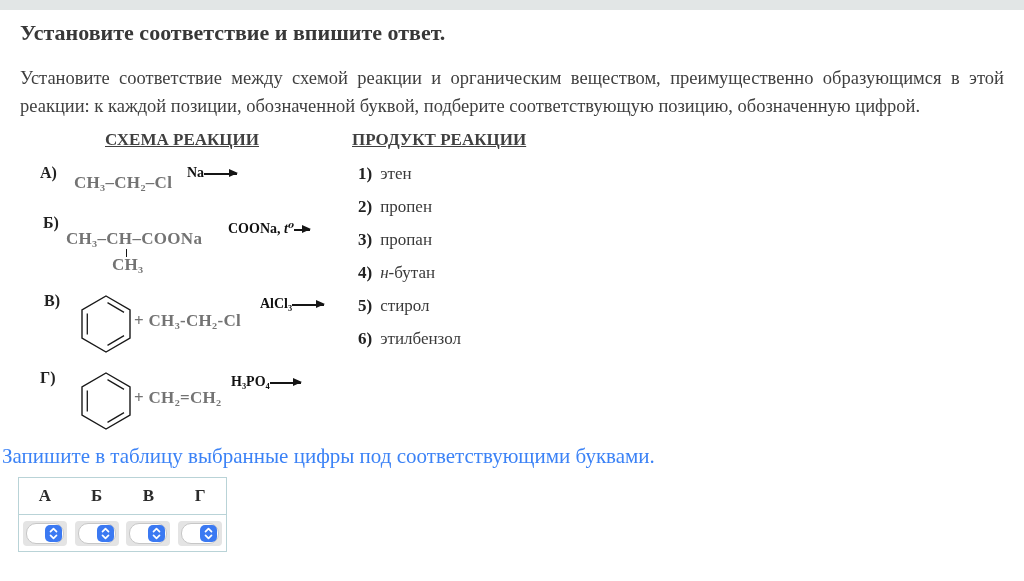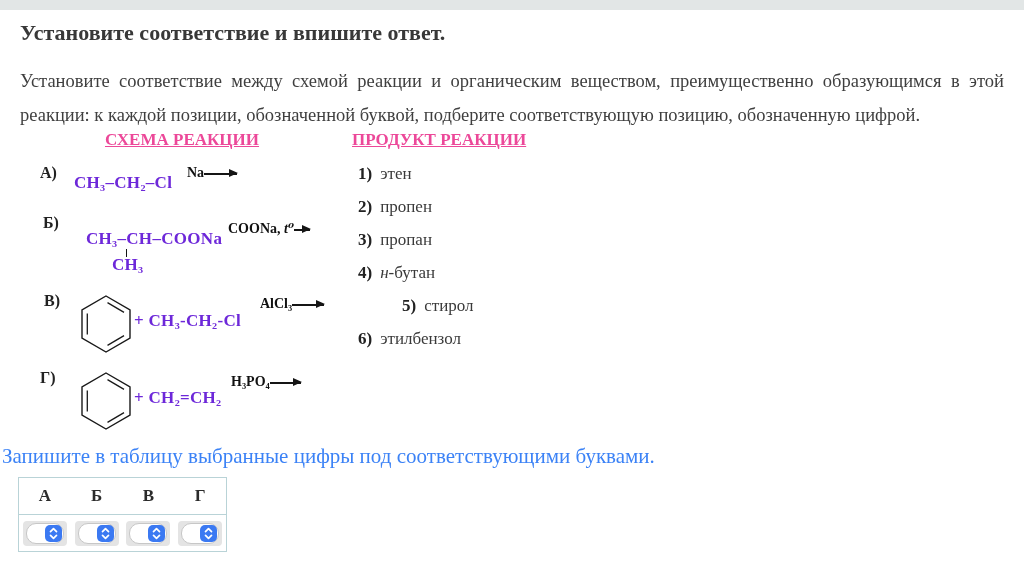--- a/index.html
+++ b/index.html
@@ -4,28 +4,28 @@
 <style>
   * { margin:0; padding:0; box-sizing:border-box; }
   html,body { width:1024px; height:581px; background:#fff; overflow:hidden; }
   body { position:relative; font-family:"Liberation Serif","DejaVu Serif",serif; color:#3d3d3d; }
   .abs { position:absolute; }
 
   .topbar { left:0; top:0; width:1024px; height:10px; background:#e2e6e6; }
 
   .title { left:20px; top:20px; font-size:22px; font-weight:bold; color:#383838; }
 
-  .para { left:20px; top:64px; width:984px; font-size:18.5px; line-height:34px;
+  .para { left:20px; top:64px; width:984px; font-size:18.5px; line-height:28px;
           text-align:justify; color:#3f3f3f; }
 
-  .colhead { font-size:17px; font-weight:bold; text-decoration:underline; color:#ec4899; }
+  .colhead { font-size:17px; font-weight:bold; text-decoration:underline; color:#404040; }
 
   .letter { font-size:16px; font-weight:bold; color:#222; }
 
-  .formula { font-size:17px; font-weight:bold; color:#6d28d9; letter-spacing:0.3px; white-space:nowrap; }
+  .formula { font-size:17px; font-weight:bold; color:#737373; letter-spacing:0.3px; white-space:nowrap; }
 
   .arrow { display:flex; flex-direction:row; align-items:center; }
   .arrow .albl { font-size:14px; font-weight:bold; color:#111; line-height:16px; margin-bottom:2px; white-space:nowrap; }
   .arrow .albl i { font-style:italic; }
   .arrow .shaft { position:relative; width:100%; height:2px; background:#151515; }
   .arrow .shaft::after { content:""; position:absolute; right:-1px; top:-4px;
       border-left:9px solid #151515; border-top:4.5px solid transparent; border-bottom:4.5px solid transparent; }
 
   .branchline { width:0; border-left:1.5px solid #141414; }
 
@@ -64,21 +64,21 @@
 <div class="abs colhead" style="left:352px; top:130px;">ПРОДУКТ РЕАКЦИИ</div>
 
 <div class="abs letter" style="left:40px; top:164px;">А)</div>
 <div class="abs formula" style="left:74px; top:173px;">CH₃–CH₂–Cl</div>
 <div class="abs arrow" style="left:187px; top:165px; width:50px;">
   <span class="albl">Na</span>
   <span class="shaft"></span>
 </div>
 
 <div class="abs letter" style="left:43px; top:214px;">Б)</div>
-<div class="abs formula" style="left:86px; top:229px;">CH₃–CH–COONa</div>
+<div class="abs formula" style="left:66px; top:229px;">CH₃–CH–COONa</div>
 <div class="abs branchline" style="left:126px; top:249px; height:8px;"></div>
 <div class="abs formula" style="left:112px; top:255px;">CH₃</div>
 <div class="abs arrow" style="left:228px; top:221px; width:82px;">
   <span class="albl"><span>COONa, </span><i>t⁰</i></span>
   <span class="shaft"></span>
 </div>
 
 <div class="abs letter" style="left:44px; top:292px;">В)</div>
 <svg class="abs benz" style="left:80px; top:294px;" width="52" height="60" viewBox="0 0 52 60">
   <polygon points="26,2 50,16 50,44 26,58 2,44 2,16" fill="none" stroke="#191919" stroke-width="1.4"></polygon>
@@ -102,21 +102,21 @@
 <div class="abs formula" style="left:134px; top:388px;">+ CH₂=CH₂</div>
 <div class="abs arrow" style="left:231px; top:374px; width:70px;">
   <span class="albl">H₃PO₄</span>
   <span class="shaft"></span>
 </div>
 
 <div class="abs" style="left:358px; top:164px;"><span class="opt-num">1)</span>&nbsp;&nbsp;<span class="opt-text">этен</span></div>
 <div class="abs" style="left:358px; top:197px;"><span class="opt-num">2)</span>&nbsp;&nbsp;<span class="opt-text">пропен</span></div>
 <div class="abs" style="left:358px; top:230px;"><span class="opt-num">3)</span>&nbsp;&nbsp;<span class="opt-text">пропан</span></div>
 <div class="abs" style="left:358px; top:263px;"><span class="opt-num">4)</span>&nbsp;&nbsp;<span class="opt-text opt-it">н</span><span class="opt-text">-бутан</span></div>
-<div class="abs" style="left:358px; top:296px;margin-left:44px;"><span class="opt-num">5)</span>&nbsp;&nbsp;<span class="opt-text">стирол</span></div>
+<div class="abs" style="left:358px; top:296px;"><span class="opt-num">5)</span>&nbsp;&nbsp;<span class="opt-text">стирол</span></div>
 <div class="abs" style="left:358px; top:329px;"><span class="opt-num">6)</span>&nbsp;&nbsp;<span class="opt-text">этилбензол</span></div>
 
 <div class="abs footer-text">Запишите в таблицу выбранные цифры под соответствующими буквами.</div>
 
 <div class="abs ans-table">
   <div class="ans-row head">
     <div class="ans-cell">
         <span class="ans-letter">А</span>
       </div>
     <div class="ans-cell">

